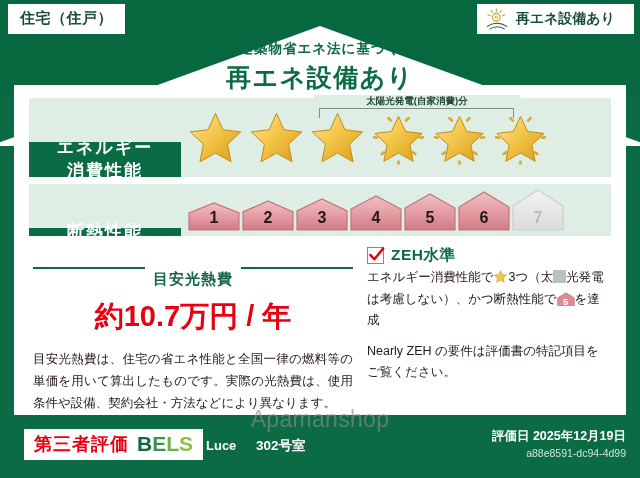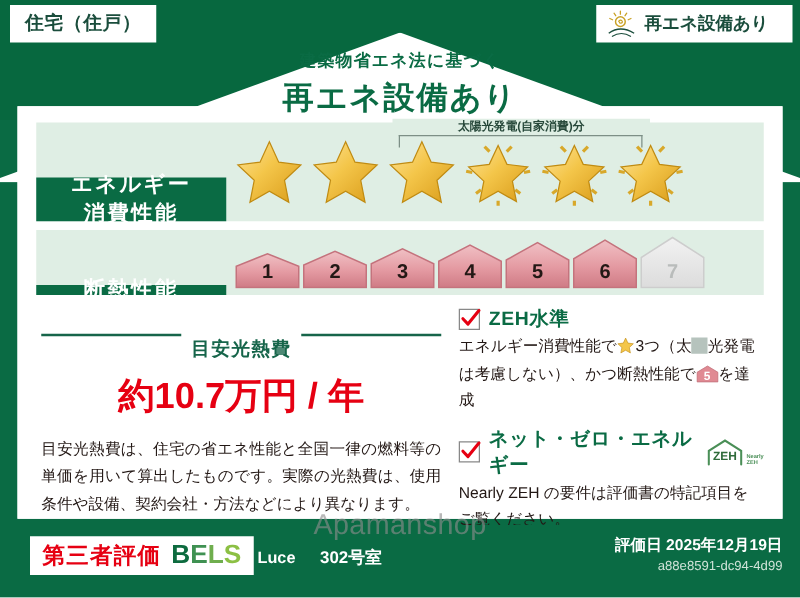--- a/index.html
+++ b/index.html
@@ -418,38 +418,20 @@
             <span class="check-title">ZEH水準</span>
           </div>
           <div class="check-body"><span>エネルギー消費性能で</span><svg class="inline-star" viewBox="0 0 62 62">
                   <path d="M31 6 L38.6 22.6 L56.6 24.8 L43.3 37.3 L46.8 55.2 L31 46.3 L15.2 55.2 L18.7 37.3 L5.4 24.8 L23.4 22.6 Z" fill="#f4c64a" stroke="#c08b12" stroke-width="2"></path>
                 </svg><span>3つ（太</span><span class="redact"></span><span>光発電は考慮しない）、かつ断熱性能で</span><span class="inline-house"><svg viewBox="0 0 54 41" style="width:18px;height:16px">
                     <path d="M2 40 L2 17 L27 2 L52 17 L52 40 Z" fill="#e08a93" stroke="#c4737d" stroke-width="2"></path>
                   </svg><span class="ih-num">5</span></span><span>を達成</span></div>
         </div>
 
         <div class="check-item" style="margin-top:9px">
-          <div class="check-head">
-            <span class="chk">
-              <svg viewBox="0 0 20 20">
-                <path d="M3.5 10.5 L7.8 15 L17 3.6" fill="none" stroke="#e60012" stroke-width="2.6" stroke-linecap="round" stroke-linejoin="round"></path>
-              </svg>
-            </span>
-            <span class="check-title">ネット・ゼロ・エネルギー</span>
-            <span class="zeh-logo">
-              <svg viewBox="0 0 44 32" style="width:30px;height:22px">
-                <path d="M3 30 L3 14 L22 2 L41 14 L41 30" fill="none" stroke="#4a8f57" stroke-width="2.4" stroke-linecap="round"></path>
-                <text x="22" y="25" font-family="Liberation Sans, sans-serif" font-size="14" font-weight="bold" fill="#2f6b3a" text-anchor="middle">ZEH</text>
-              </svg>
-              <span class="zeh-sub">
-                <span>Nearly</span><br>
-                <span>ZEH</span>
-              </span>
-            </span>
-          </div>
           <div class="check-body">Nearly ZEH の要件は評価書の特記項目をご覧ください。</div>
         </div>
 
       </div>
     </div>
 
    </div>
   </div>
 
   <div class="watermark">Apamanshop</div>

